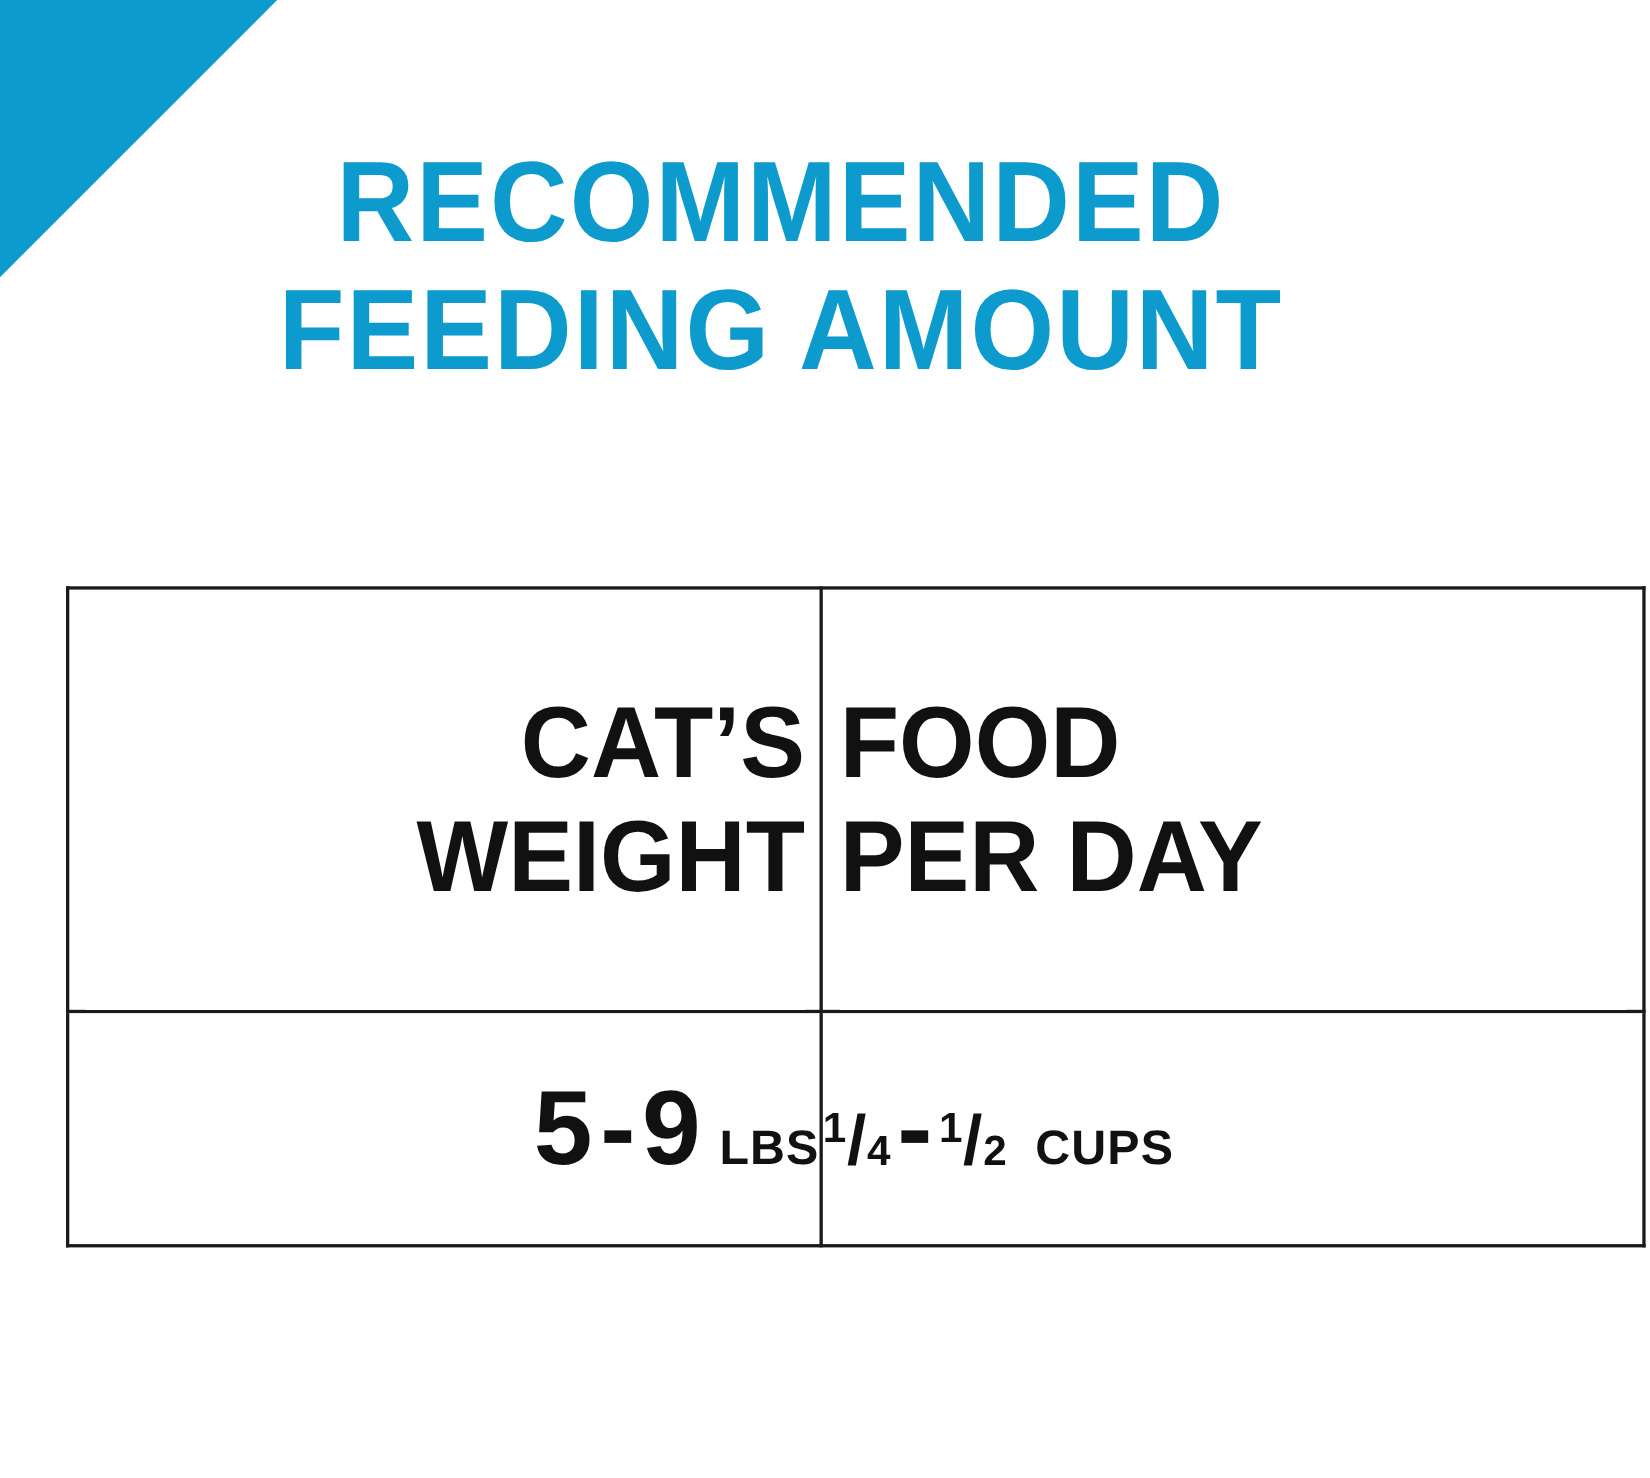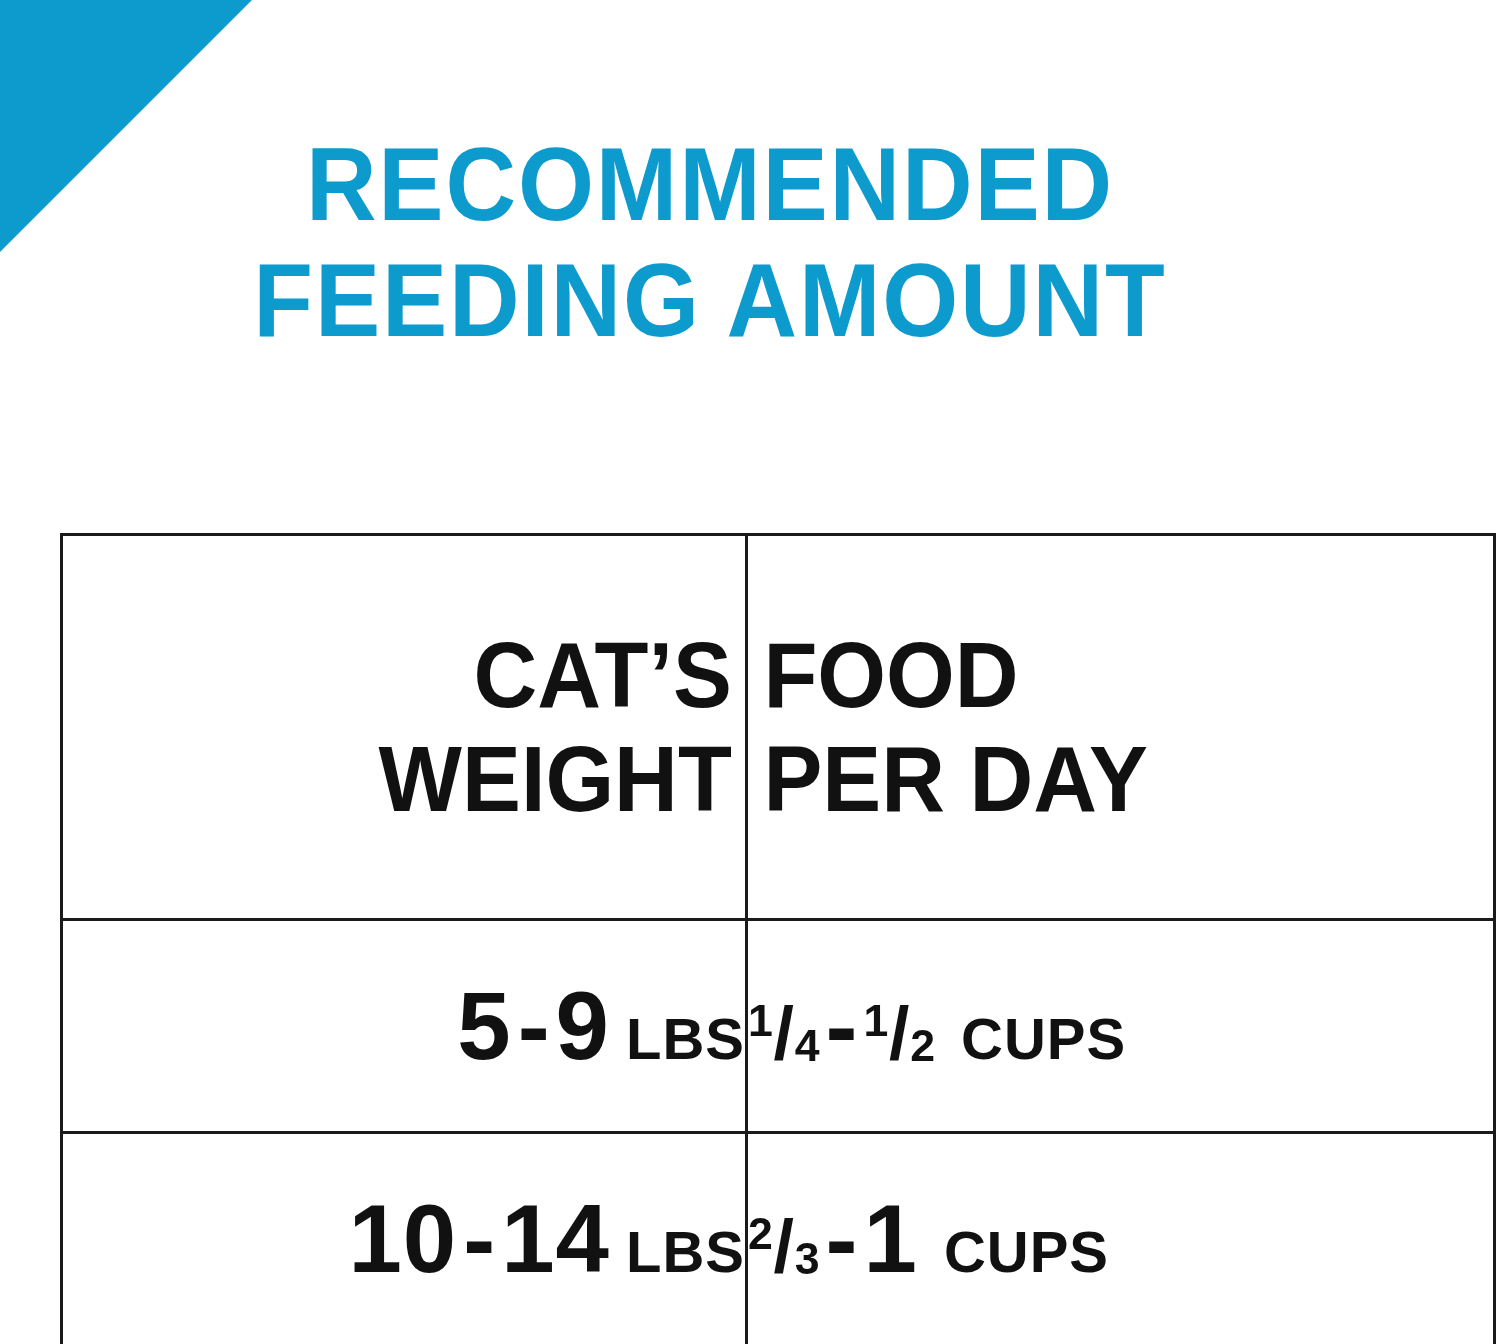--- a/index.html
+++ b/index.html
@@ -93,33 +93,33 @@
     line-height: 1;
     letter-spacing: 1px;
     vertical-align: baseline;
   }
   .dash {
     font-size: 96px;
     line-height: 1;
     padding: 0 6px;
   }
   .unit {
-    font-size: 58px;
+    font-size: 44px;
     line-height: 1;
     letter-spacing: 1px;
     padding-left: 16px;
     text-transform: uppercase;
   }
   .unit.cups { padding-left: 26px; text-align: center; }
 
   
   .frac {
     display: inline-block;
     position: relative;
-    font-size: 72px;
+    font-size: 62px;
     line-height: 1;
     white-space: nowrap;
   }
   .frac .num {
     font-size: 0.62em;
     vertical-align: 0.52em;
   }
   .frac .sl {
     font-size: 1.02em;
     padding: 0 0.01em;
@@ -170,26 +170,14 @@
           <span class="big">5</span><span class="dash">-</span><span class="big">9</span><span class="unit">LBS</span>
         </span>
       </td>
       <td class="cell food">
         <span class="nowrap">
           <span class="frac"><span class="num">1</span><span class="sl">/</span><span class="den">4</span></span><span class="dash">-</span><span class="frac"><span class="num">1</span><span class="sl">/</span><span class="den">2</span></span><span class="unit cups">CUPS</span>
         </span>
       </td>
     </tr>
 
-    <tr>
-      <td class="cell weight">
-        <span class="nowrap">
-          <span class="big">10</span><span class="dash">-</span><span class="big">14</span><span class="unit">LBS</span>
-        </span>
-      </td>
-      <td class="cell food">
-        <span class="nowrap">
-          <span class="frac"><span class="num">2</span><span class="sl">/</span><span class="den">3</span></span><span class="dash">-</span><span class="big">1</span><span class="unit cups">CUPS</span>
-        </span>
-      </td>
-    </tr>
   </tbody>
 </table>
 
 </body></html>

